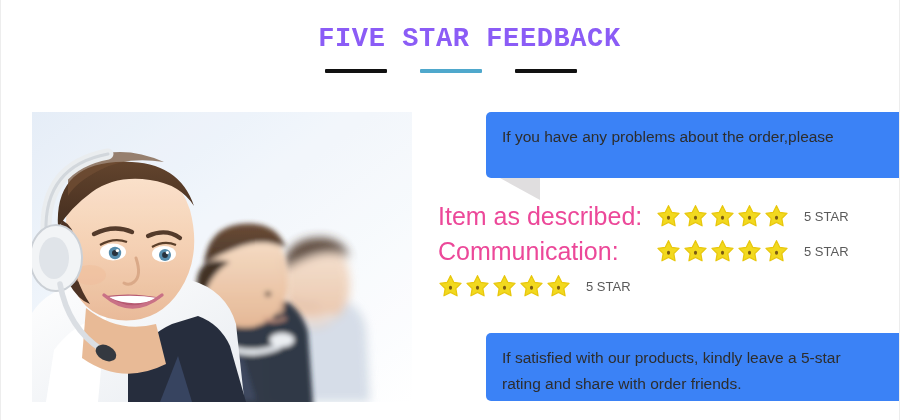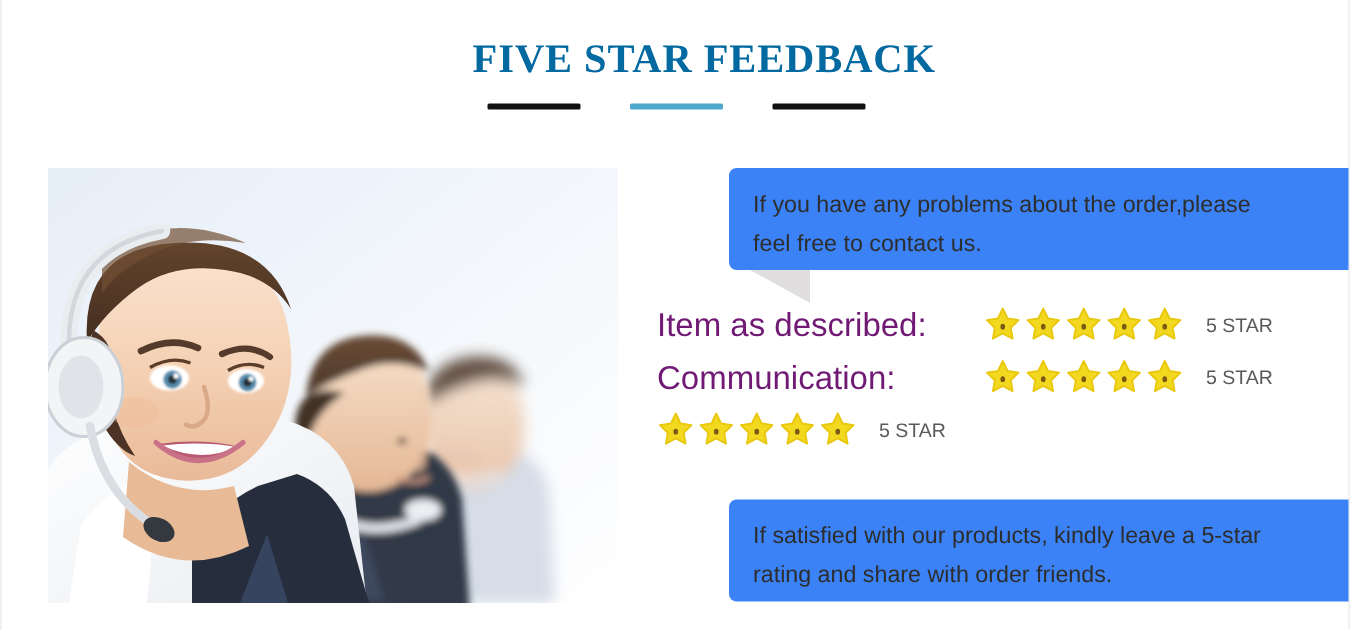--- a/index.html
+++ b/index.html
@@ -25,25 +25,25 @@
 
   
   .header {
     position: absolute;
     left: 0;
     top: 22px;
     width: 900px;
     text-align: center;
   }
   .title {
-    font-family: Liberation Serif, serif;
+    font-family: Liberation Mono, monospace;
     font-size: 27px;
     font-weight: bold;
     letter-spacing: 0.6px;
-    color: #0369a1;
+    color: #8b5cf6;
     line-height: 34px;
     white-space: nowrap;
     margin-left: 37px;
   }
   .rules {
     margin-top: 13px;
     display: flex;
     justify-content: center;
     align-items: center;
     gap: 33px;
@@ -117,22 +117,22 @@
     width: 432px;
   }
   .rating-row {
     display: flex;
     align-items: center;
     height: 35px;
   }
   .rating-label {
     width: 218px;
     flex: 0 0 218px;
-    font-size: 22px;
-    color: #701a75;
+    font-size: 25px;
+    color: #ec4899;
     line-height: 35px;
     white-space: nowrap;
   }
   .stars {
     flex: 0 0 136px;
     width: 136px;
     display: flex;
     align-items: center;
     gap: 2px;
   }
@@ -282,21 +282,20 @@
       </g>
 
       <rect x="0" y="0" width="380" height="290" fill="#ffffff" opacity="0.05"></rect>
     </svg>
   </div>
 
   <div class="right-col">
 
     <div class="bubble bubble-top">
       <p>If you have any problems about the order,please</p>
-      <p>feel free to contact us.</p>
       <span class="tail"></span>
     </div>
 
     <div class="ratings">
 
       <div class="rating-row">
         <span class="rating-label">Item as described:</span>
         <span class="stars">
           <svg class="star-ico" width="25" height="25" viewBox="0 0 24 24">
               <path d="M12 1.6l3.1 6.4 7 1-5 4.9 1.2 7-6.3-3.3-6.3 3.3 1.2-7-5-4.9 7-1z" fill="#f2d91f" stroke="#e8c70d" stroke-width="1.2" stroke-linejoin="round"></path>

